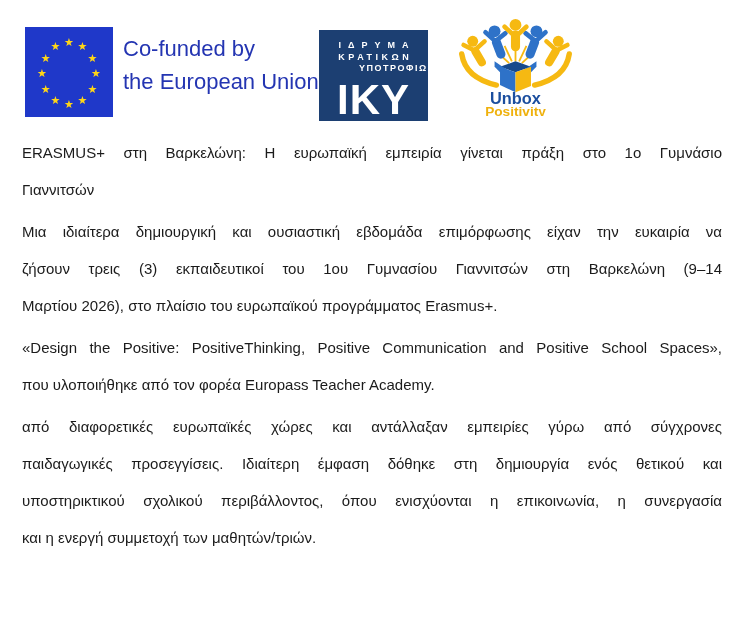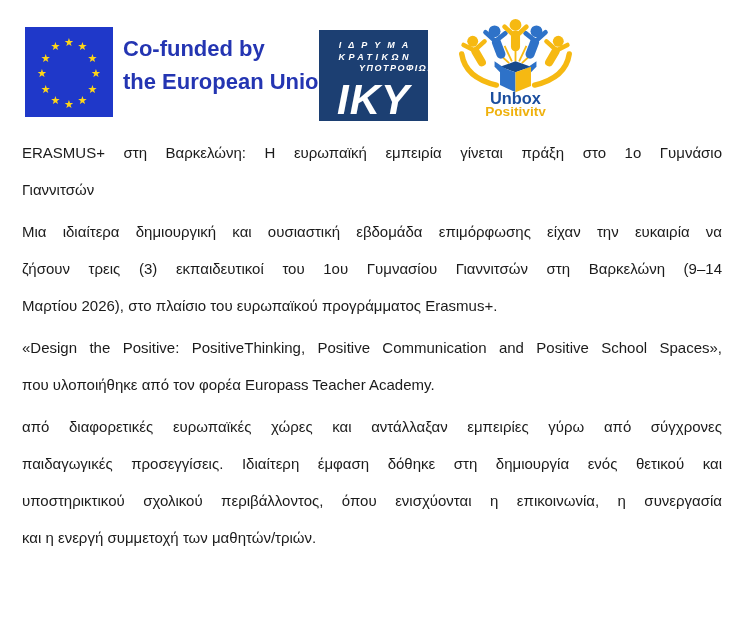--- a/index.html
+++ b/index.html
@@ -4,25 +4,25 @@
 <style>
   * { margin:0; padding:0; box-sizing:border-box; }
   html,body { width:742px; height:622px; background:#ffffff; overflow:hidden;
               font-family:"Liberation Sans", sans-serif; }
 
   
   .header { position:relative; height:134px; }
 
   .eu-logo { position:absolute; left:25px; top:27px; display:flex; align-items:flex-start; }
   .eu-flag { display:block; }
-  .eu-text { margin-left:10px; padding-top:5px; font-weight:bold;
+  .eu-text { margin-left:10px; padding-top:5px; font-weight:normal;
              font-size:22px; line-height:33px; white-space:nowrap; }
 
   .iky { position:absolute; left:319px; top:30px; width:109px; height:91px;
-         color:#ffffff; text-align:center; overflow:hidden;font-style:italic; }
+         color:#ffffff; text-align:center; overflow:hidden; }
   .iky-small { font-size:9px; font-weight:bold; line-height:11.5px; padding-top:10px; }
   .iky-small .ls1 { letter-spacing:7px;   margin-right:-7px; }
   .iky-small .ls2 { letter-spacing:3.5px; margin-right:-3.5px; }
   .iky-small .ls3 { letter-spacing:1.5px; margin-right:-1.5px;padding-left:40px; }
   .iky-big { font-size:42px; line-height:44px; font-weight:bold; letter-spacing:1px; margin-top:3px; }
 
   .unbox { position:absolute; left:452px; top:14px; }
 
   
   .doc { position:absolute; left:22px; right:20px; top:134px; font-size:15px; }

